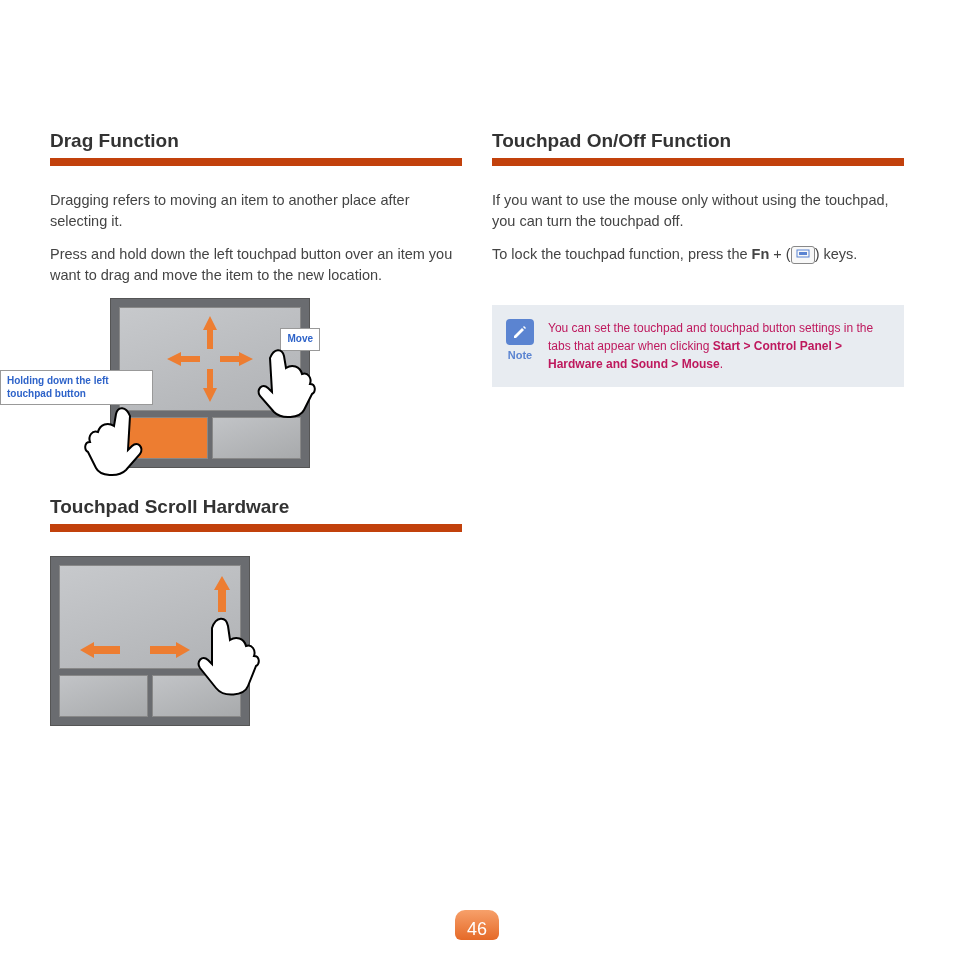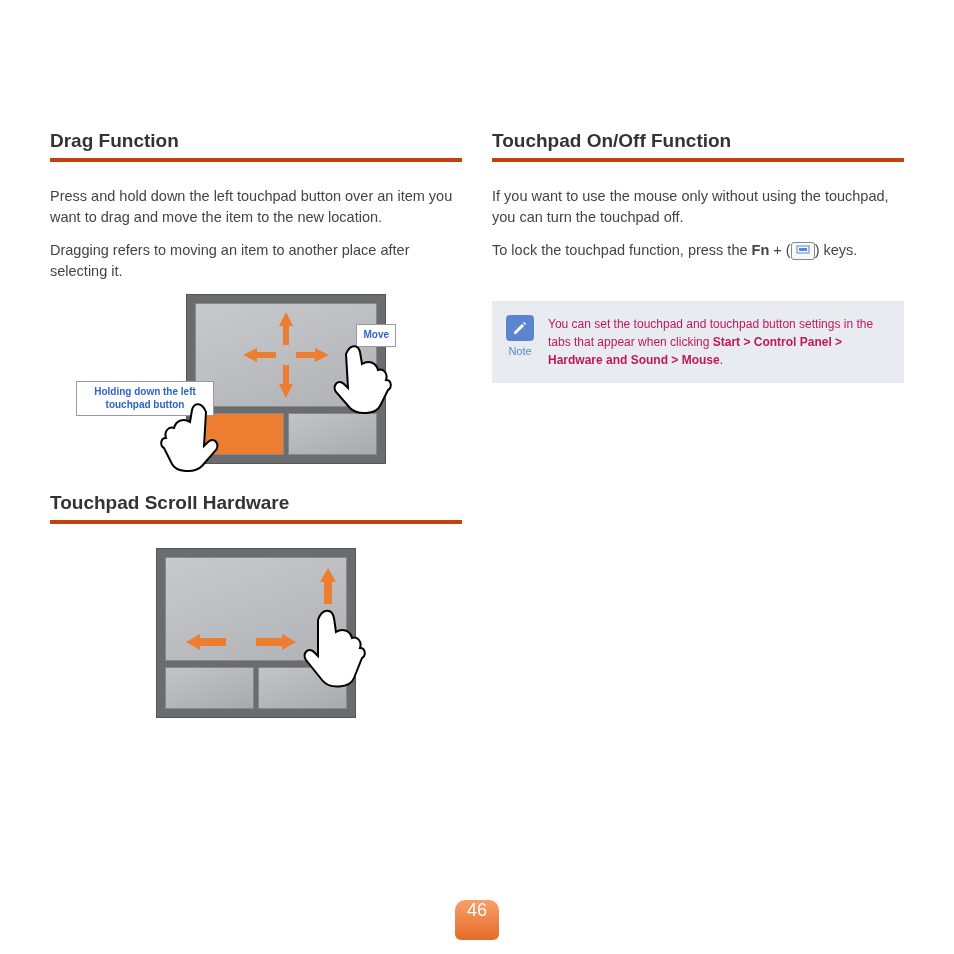--- a/index.html
+++ b/index.html
@@ -15,31 +15,31 @@
     padding: 130px 50px 0 50px;
     display: flex;
     gap: 30px;
   }
   .col { flex: 1; }
   h2 {
     font-size: 19px;
     font-weight: bold;
     color: #333;
     padding-bottom: 6px;
-    border-bottom: 4px solid #c2410c;
+    border-bottom: 8px solid #c2410c;
     margin-bottom: 24px;
   }
   p {
     font-size: 14.5px;
     line-height: 1.45;
     color: #444;
     margin-bottom: 12px;
   }
   .section { margin-bottom: 28px; }
-  .figure { text-align: center; margin: 10px 0 20px; }
+  .figure { text-align: left; margin: 10px 0 20px; }
   .touchpad-fig {
     display: inline-block;
     position: relative;
   }
   .tp-frame {
     width: 200px;
     height: 170px;
     background: #6a6c70;
     border: 1px solid #555;
     position: relative;
@@ -101,21 +101,21 @@
     background: #5b84d1;
     border-radius: 4px;
     display: flex;
     align-items: center;
     justify-content: center;
     margin: 0 auto 4px;
   }
   .note-label {
     font-size: 11px;
     color: #5b84d1;
-    font-weight: normal;
+    font-weight: bold;
   }
   .note-text {
     font-size: 12px;
     line-height: 1.5;
     color: #be185d;
   }
   .keycap {
     display: inline-block;
     border: 1px solid #888;
     border-radius: 3px;
@@ -125,42 +125,42 @@
     background: #f8f8f8;
     min-width: 22px;
     text-align: center;
   }
   .pagenum {
     position: absolute;
     bottom: 14px;
     left: 50%;
     transform: translateX(-50%);
     width: 44px;
-    height: 40px;
+    height: 30px;
     background: linear-gradient(180deg, #f7a06a, #e56a28);
     border-radius: 10px 10px 6px 6px;
     color: #fff;
     font-size: 18px;
     font-weight: normal;
     display: flex;
-    align-items: flex-start;
+    align-items: flex-end;
     justify-content: center;
   }
 </style>
 </head>
 <body>
 
 <div class="page">
 
   <div class="col">
 
     <div class="section">
       <h2>Drag Function</h2>
+      <p>Dragging refers to moving an item to another place after selecting it.</p>
       <p>Press and hold down the left touchpad button over an item you want to drag and move the item to the new location.</p>
-      <p>Dragging refers to moving an item to another place after selecting it.</p>
       <div class="figure">
         <div class="touchpad-fig" style="margin-left:60px;">
           <div class="tp-frame">
             <div class="tp-surface">
 
               <svg class="arrow" style="left:50%;top:50%;transform:translate(-50%,-50%);" width="90" height="90">
                 <g fill="#ed7d31">
                   <polygon points="45,2 38,16 42,16 42,35 48,35 48,16 52,16"></polygon>
                   <polygon points="45,88 38,74 42,74 42,55 48,55 48,74 52,74"></polygon>
                   <polygon points="2,45 16,38 16,42 35,42 35,48 16,48 16,52"></polygon>
@@ -171,21 +171,21 @@
             <div class="tp-buttons">
               <div class="tp-btn pressed"></div>
               <div class="tp-btn"></div>
             </div>
           </div>
           
           <div class="callout" style="top:30px; right:-10px;">
             <span>Move</span>
           </div>
           
-          <div class="callout" style="top:87px; left:-110px; width:138px;">
+          <div class="callout" style="top:72px; left:-110px; width:153px;">
             <span>Holding down the left touchpad button</span>
           </div>
           
           <svg class="hand" style="right:-30px; top:40px;" width="90" height="90">
             <g fill="#fff" stroke="#000" stroke-width="2">
               <path d="M20 20 C24 10 32 10 34 18 L36 30 C42 26 50 28 52 36 C58 34 62 40 60 46 C66 46 66 54 62 56 L54 72 C50 80 32 82 24 74 L10 58 C6 52 12 44 18 50 L22 54 L20 20 Z"></path>
             </g>
           </svg>
           
           <svg class="hand" style="left:-40px; bottom:-20px;" width="90" height="90">

